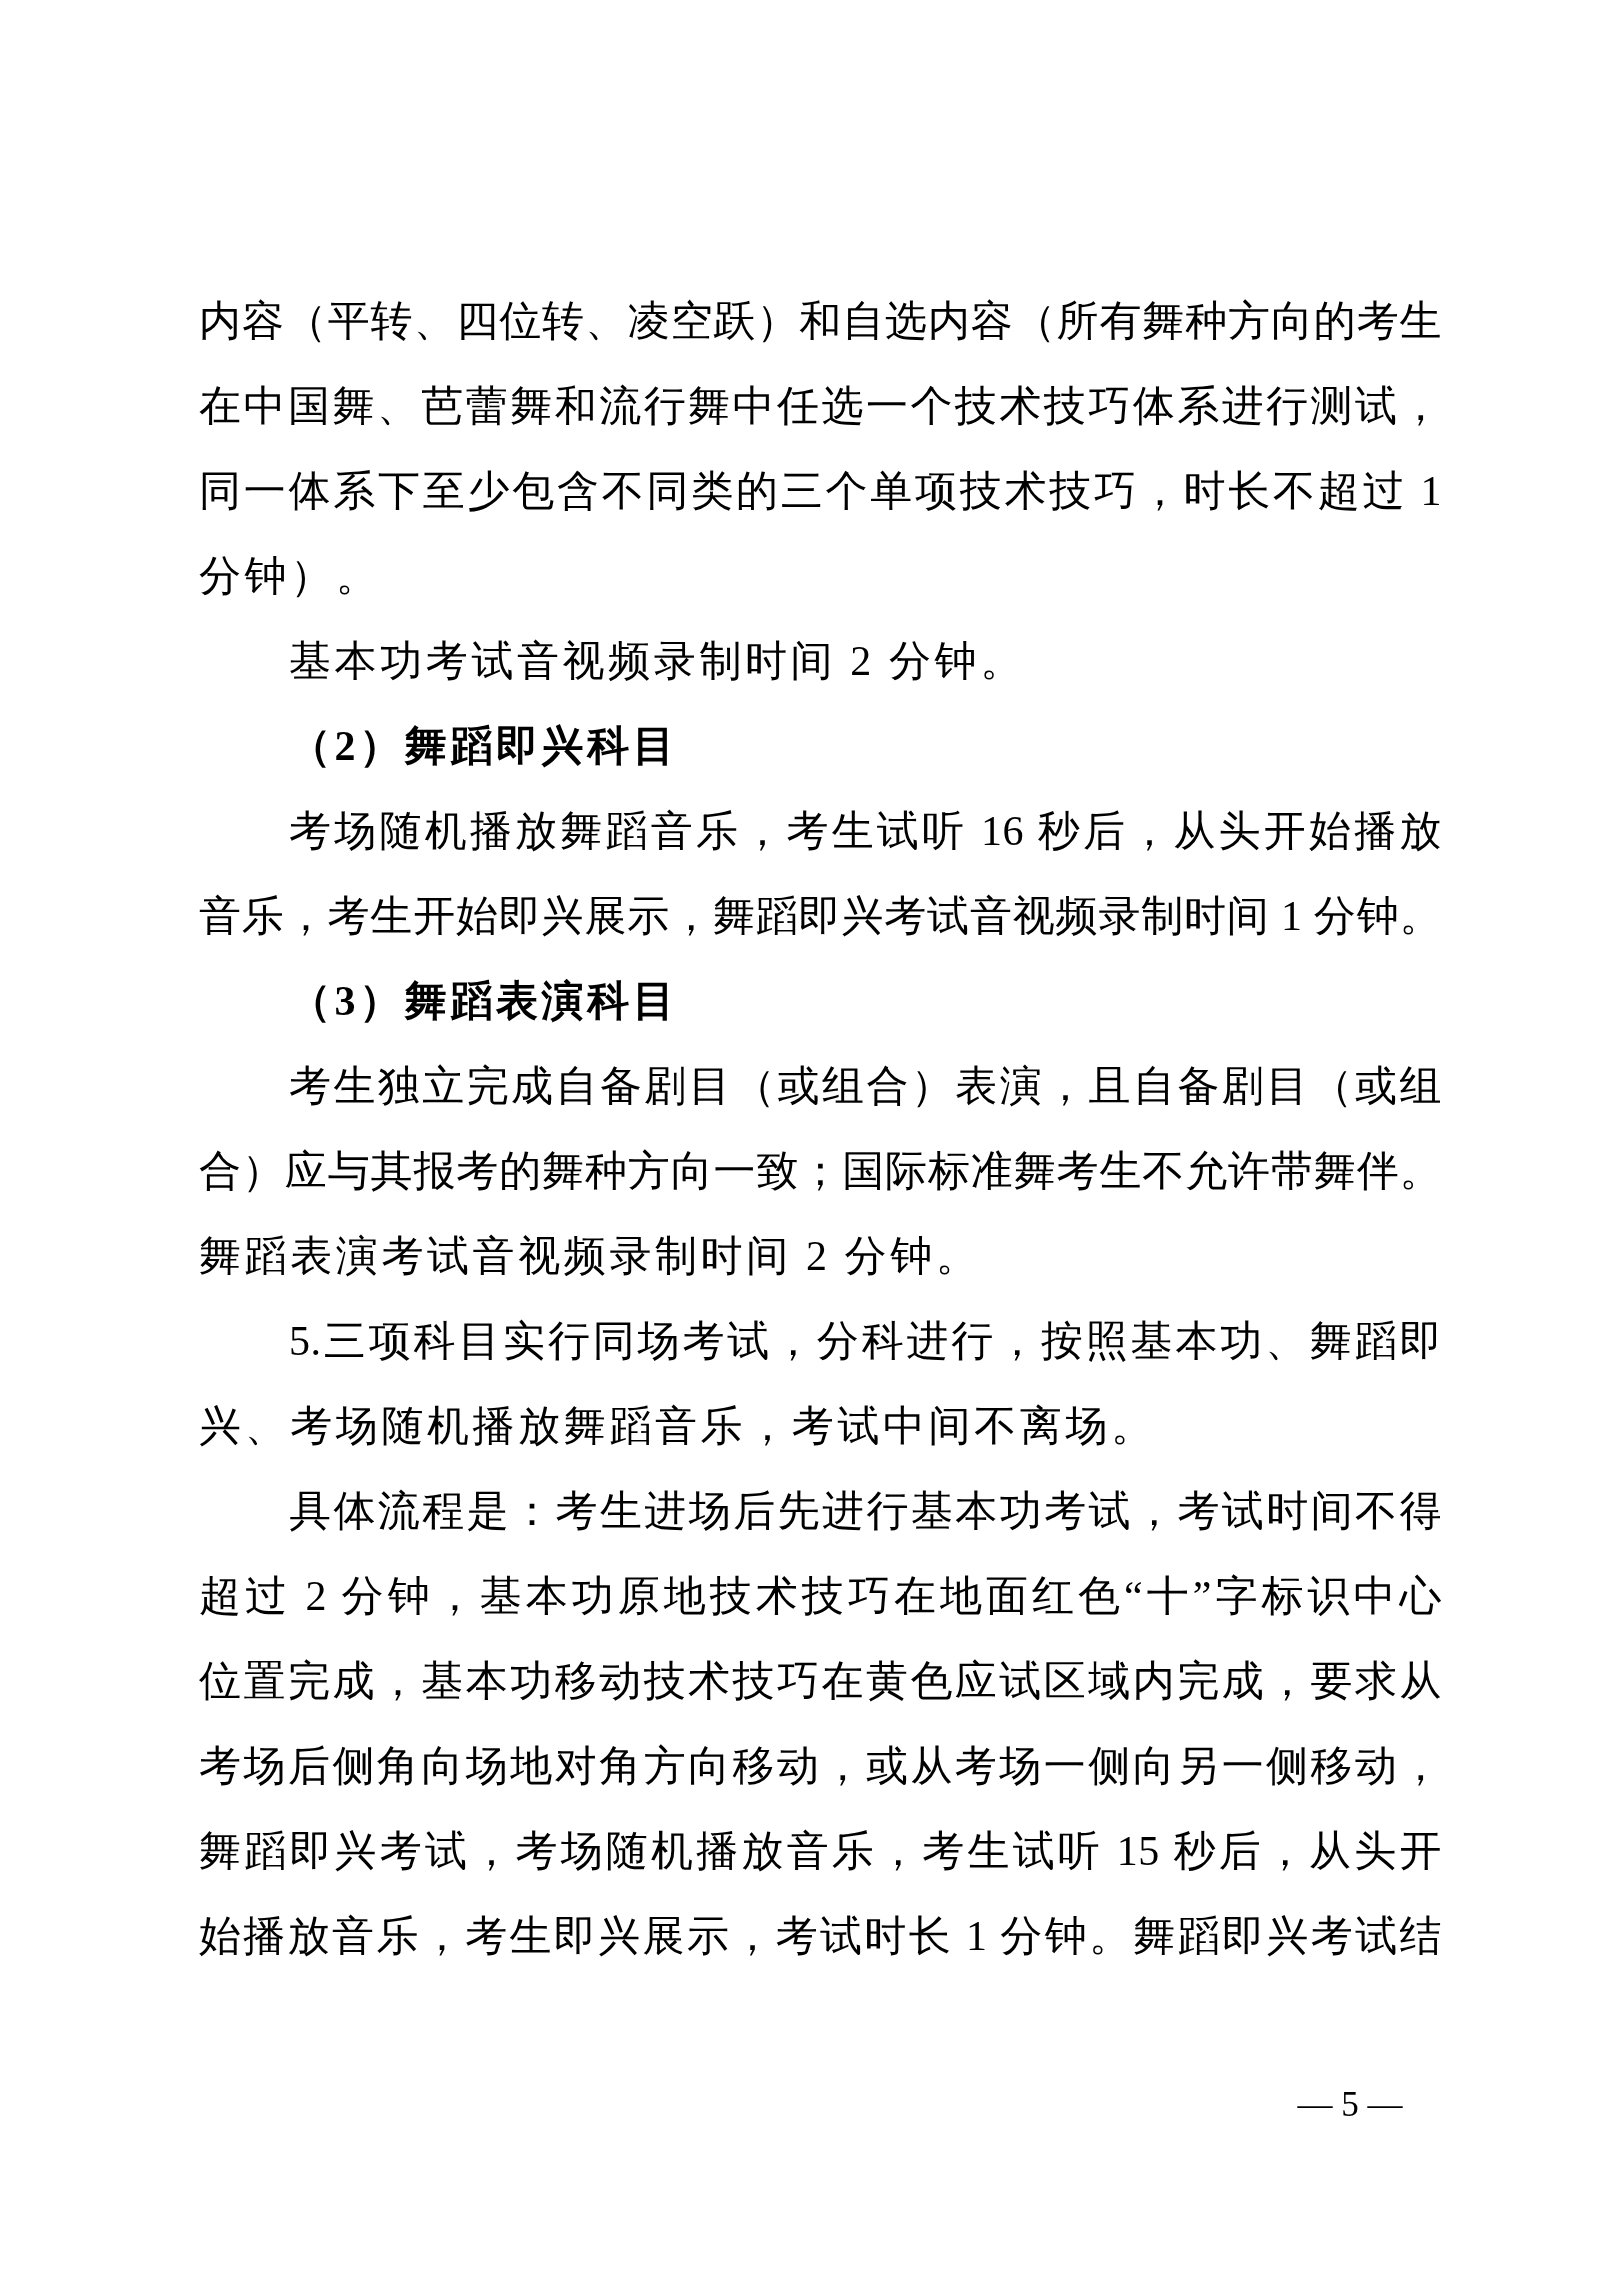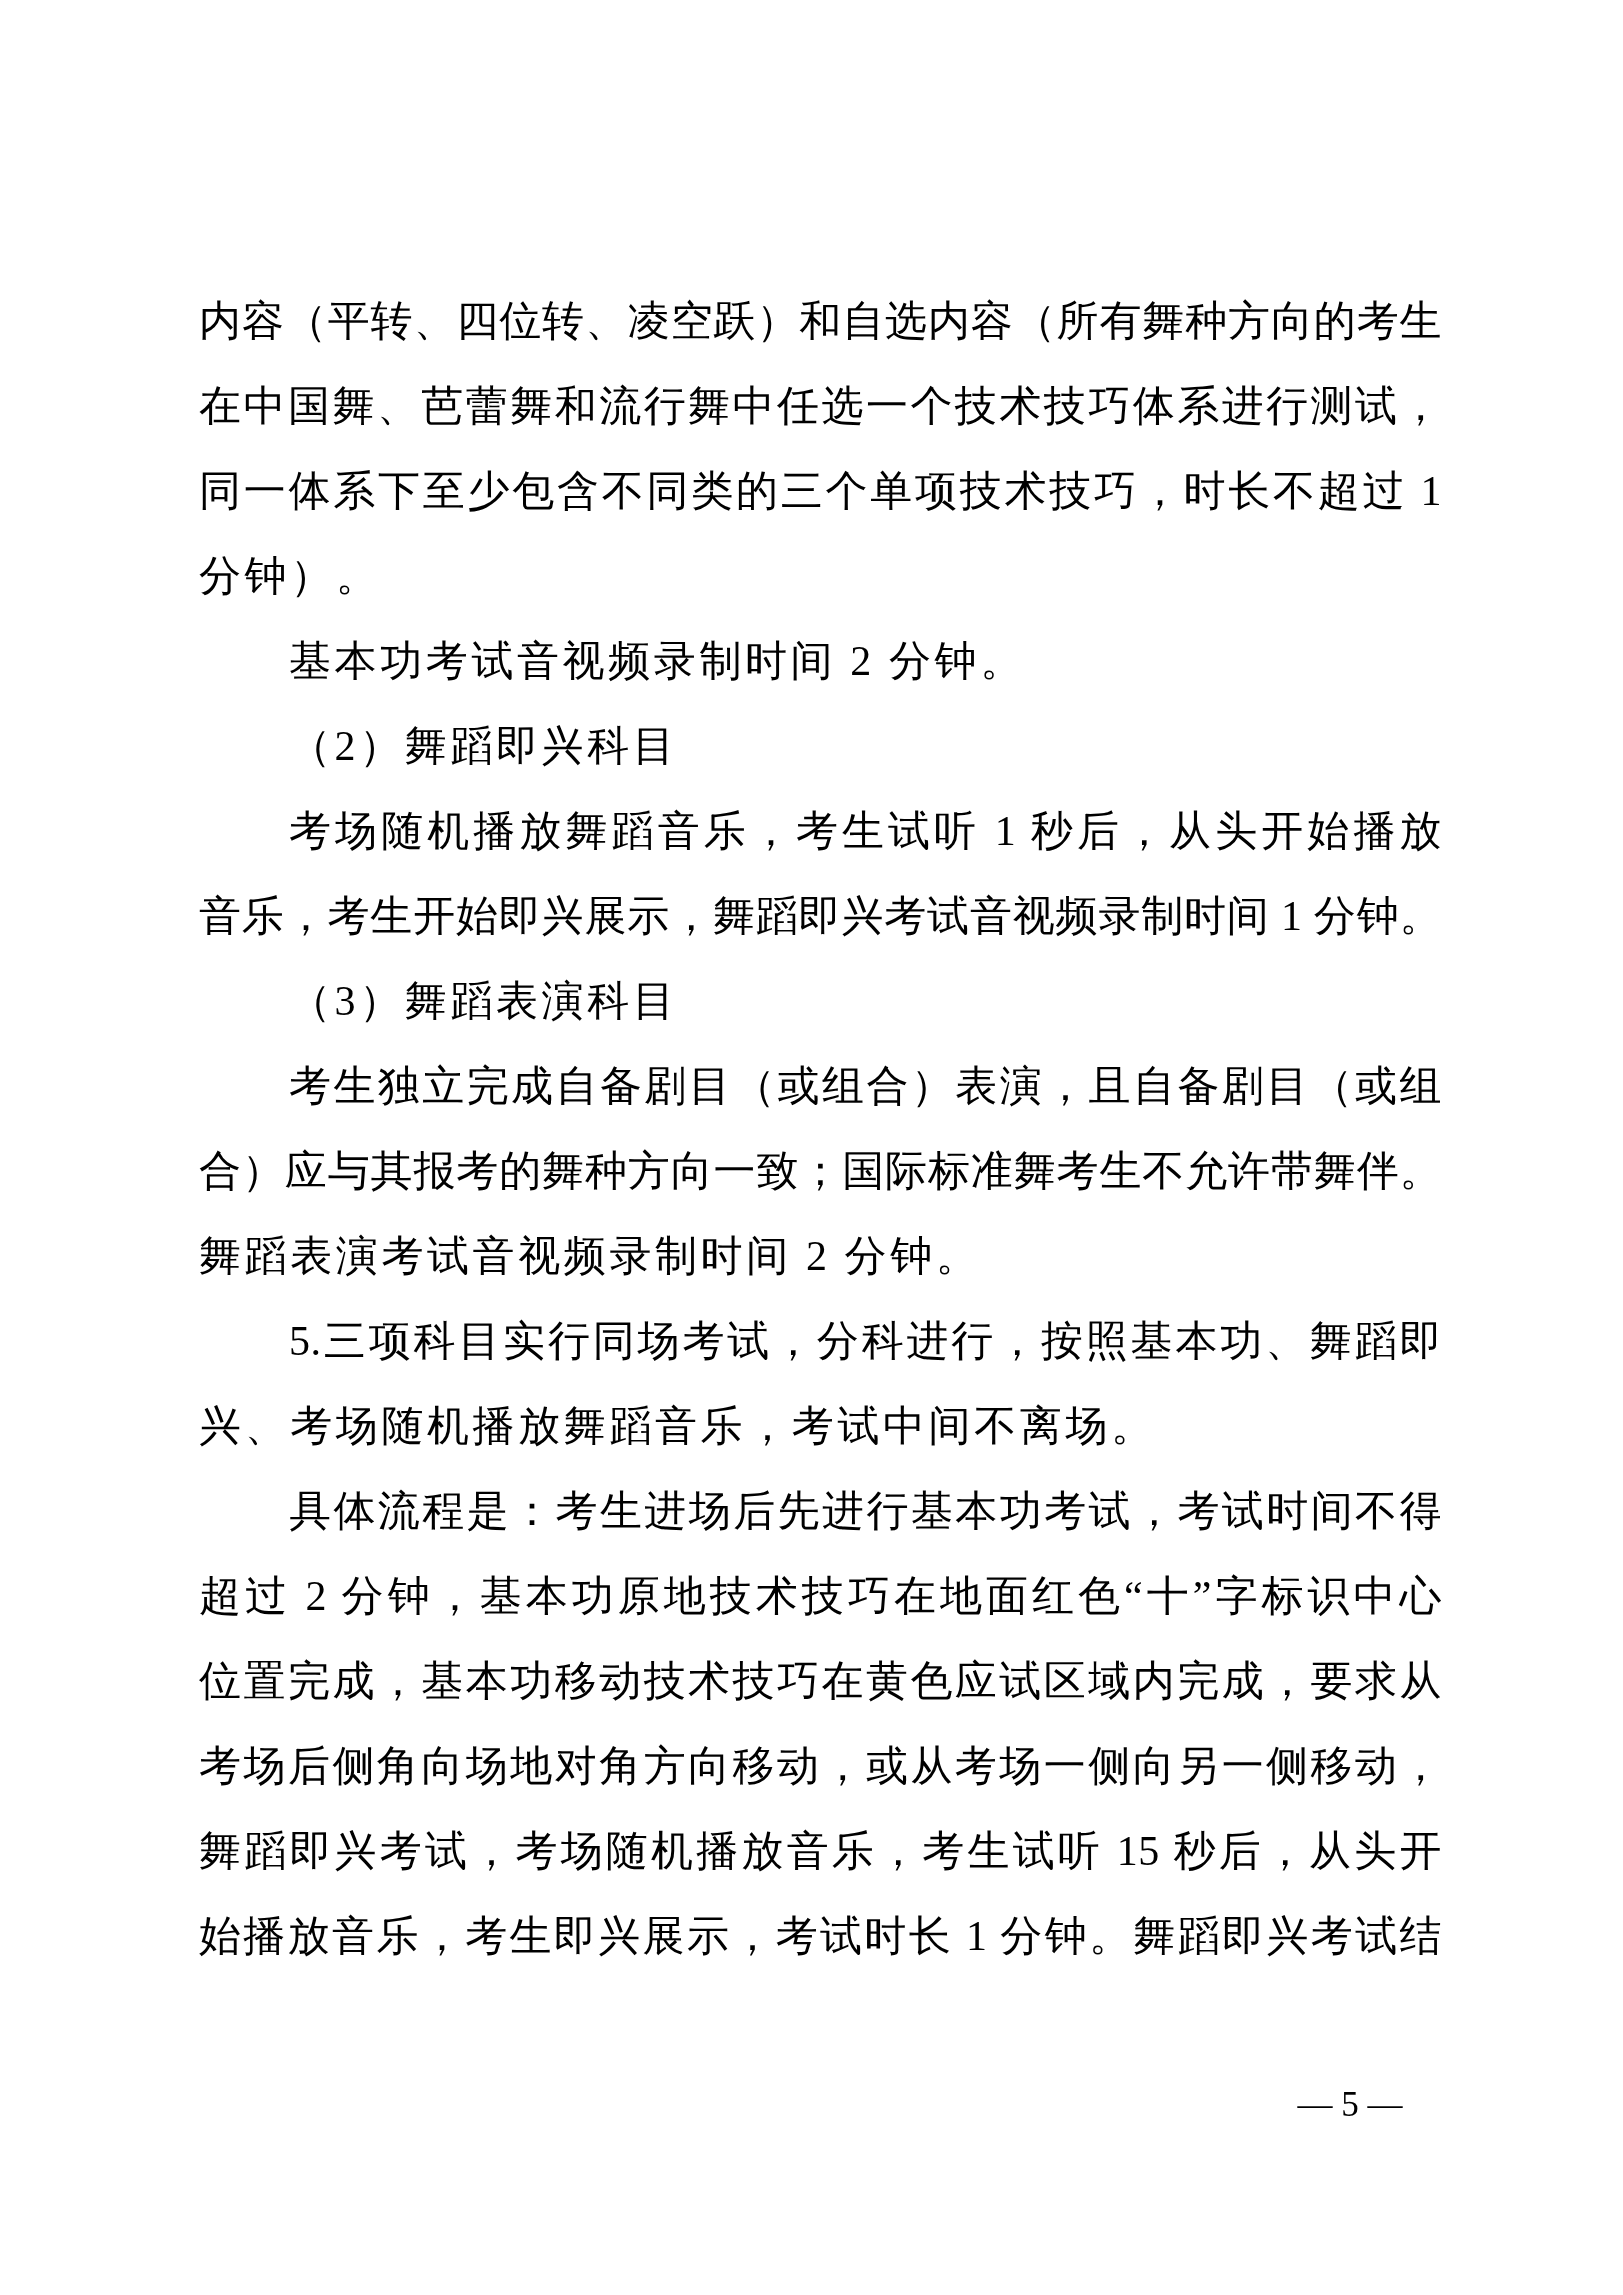--- a/index.html
+++ b/index.html
@@ -33,21 +33,21 @@
   .line.fill {
     white-space: normal;
     letter-spacing: 0.5px;
     text-align: justify;
     text-align-last: justify;
   }
   .line.indent {
     padding-left: 90px;
   }
   .line.bold {
-    font-weight: 400;
+    font-weight: 700;
   }
   .page-number {
     position: absolute;
     left: 1268px;
     top: 2085px;
     width: 164px;
     font-size: 35px;
     line-height: 39px;
     text-align: center;
     white-space: nowrap;
@@ -57,21 +57,21 @@
 <body>
 
 <div class="page">
   <div class="body-text">
       <div class="line fill">内容（平转、四位转、凌空跃）和自选内容（所有舞种方向的考生</div>
       <div class="line fill">在中国舞、芭蕾舞和流行舞中任选一个技术技巧体系进行测试，</div>
       <div class="line fill">同一体系下至少包含不同类的三个单项技术技巧，时长不超过 1</div>
       <div class="line">分钟）。</div>
       <div class="line indent">基本功考试音视频录制时间 2 分钟。</div>
       <div class="line indent bold">（2）舞蹈即兴科目</div>
-      <div class="line indent fill">考场随机播放舞蹈音乐，考生试听 1 秒后，从头开始播放</div>
+      <div class="line indent fill">考场随机播放舞蹈音乐，考生试听 16 秒后，从头开始播放</div>
       <div class="line fill">音乐，考生开始即兴展示，舞蹈即兴考试音视频录制时间 1 分钟。</div>
       <div class="line indent bold">（3）舞蹈表演科目</div>
       <div class="line indent fill">考生独立完成自备剧目（或组合）表演，且自备剧目（或组</div>
       <div class="line fill">合）应与其报考的舞种方向一致；国际标准舞考生不允许带舞伴。</div>
       <div class="line">舞蹈表演考试音视频录制时间 2 分钟。</div>
       <div class="line indent fill">5.三项科目实行同场考试，分科进行，按照基本功、舞蹈即</div>
       <div class="line">兴、考场随机播放舞蹈音乐，考试中间不离场。</div>
       <div class="line indent fill">具体流程是：考生进场后先进行基本功考试，考试时间不得</div>
       <div class="line fill">超过 2 分钟，基本功原地技术技巧在地面红色“十”字标识中心</div>
       <div class="line fill">位置完成，基本功移动技术技巧在黄色应试区域内完成，要求从</div>

